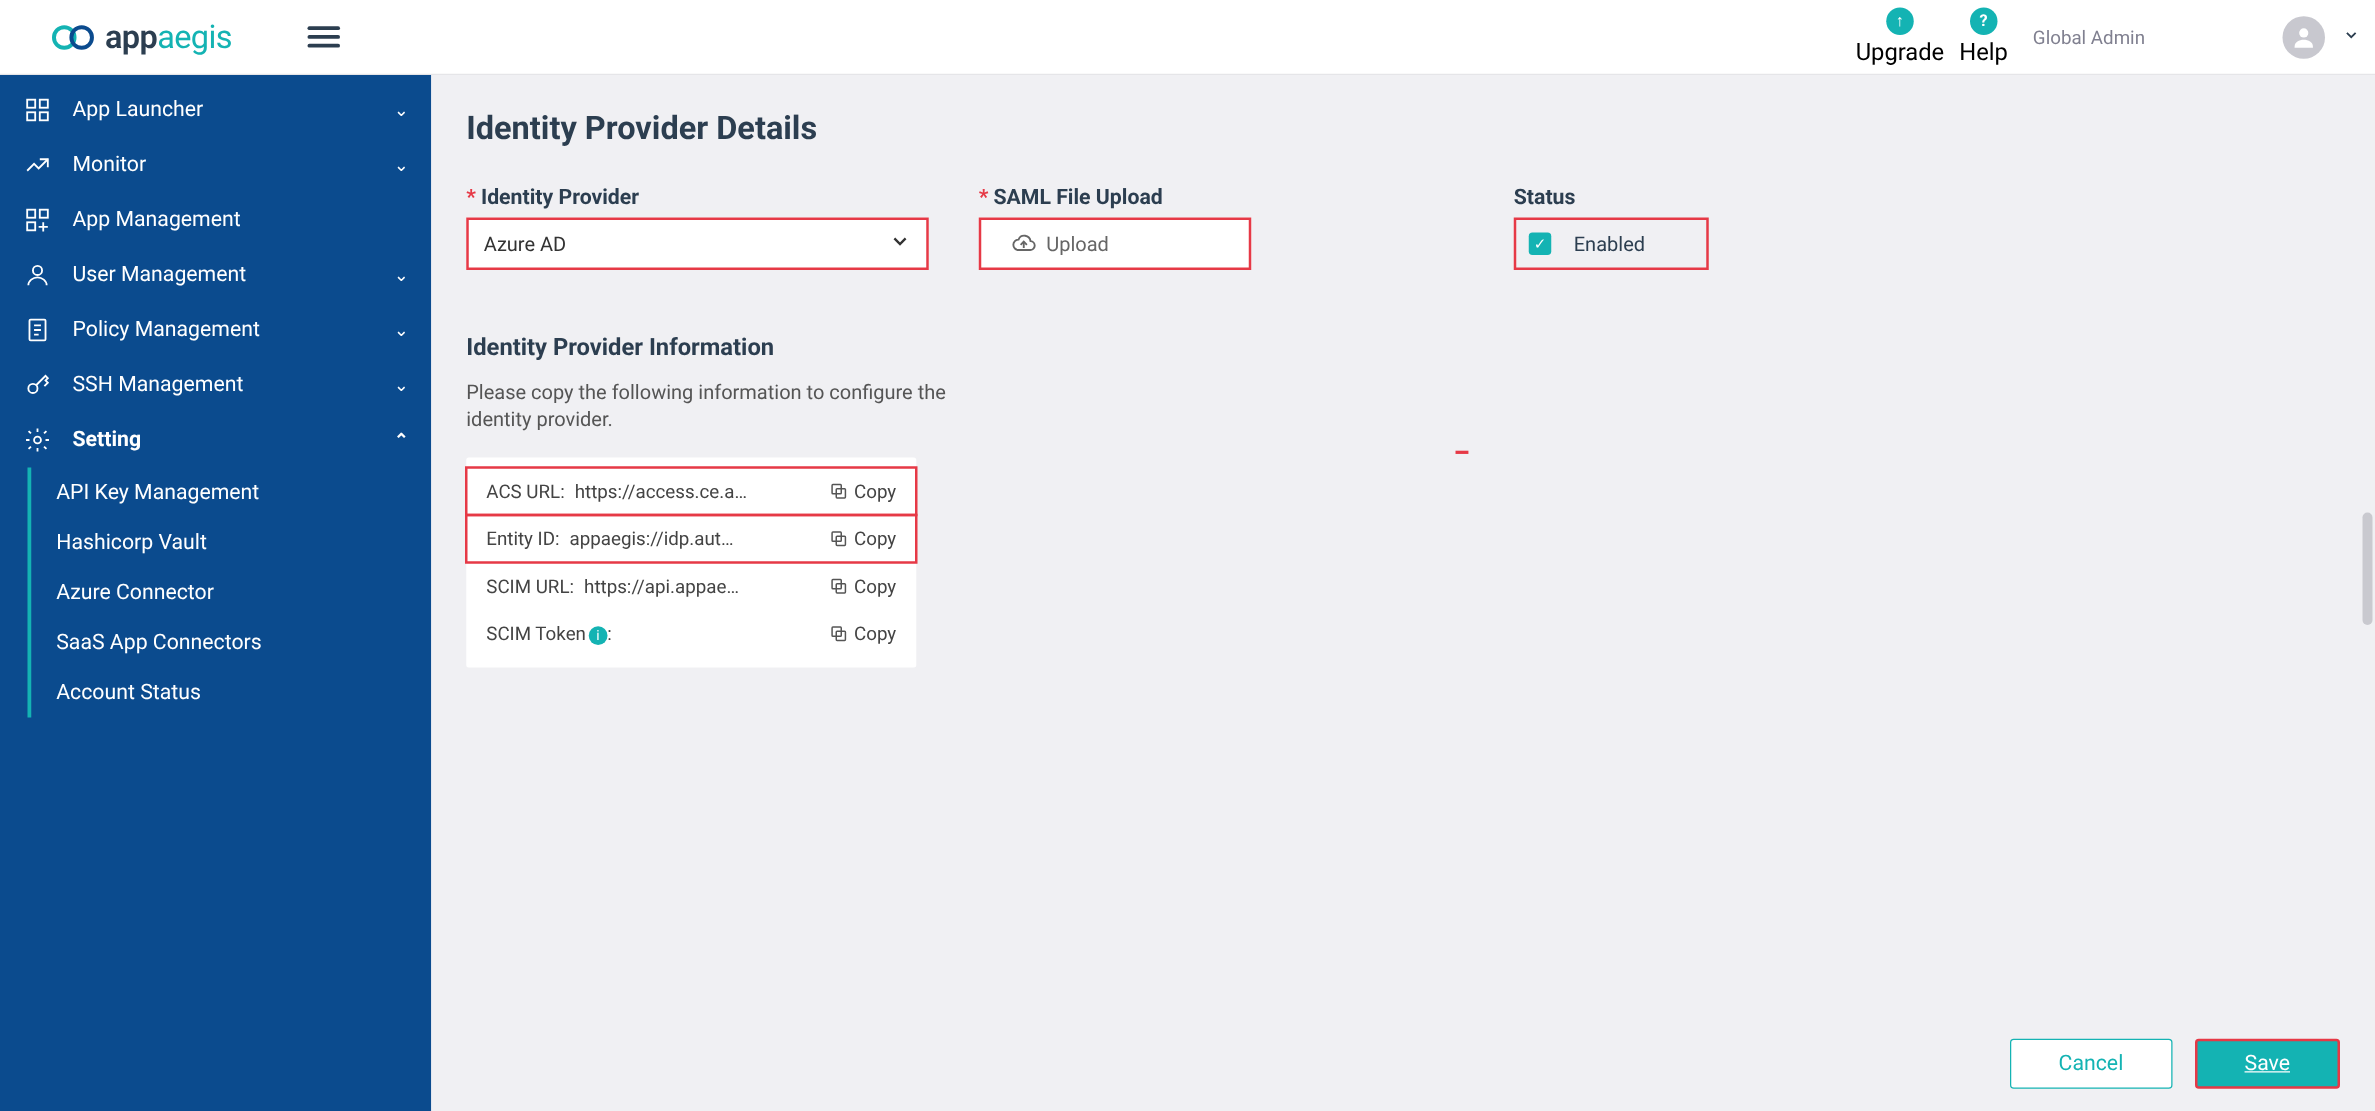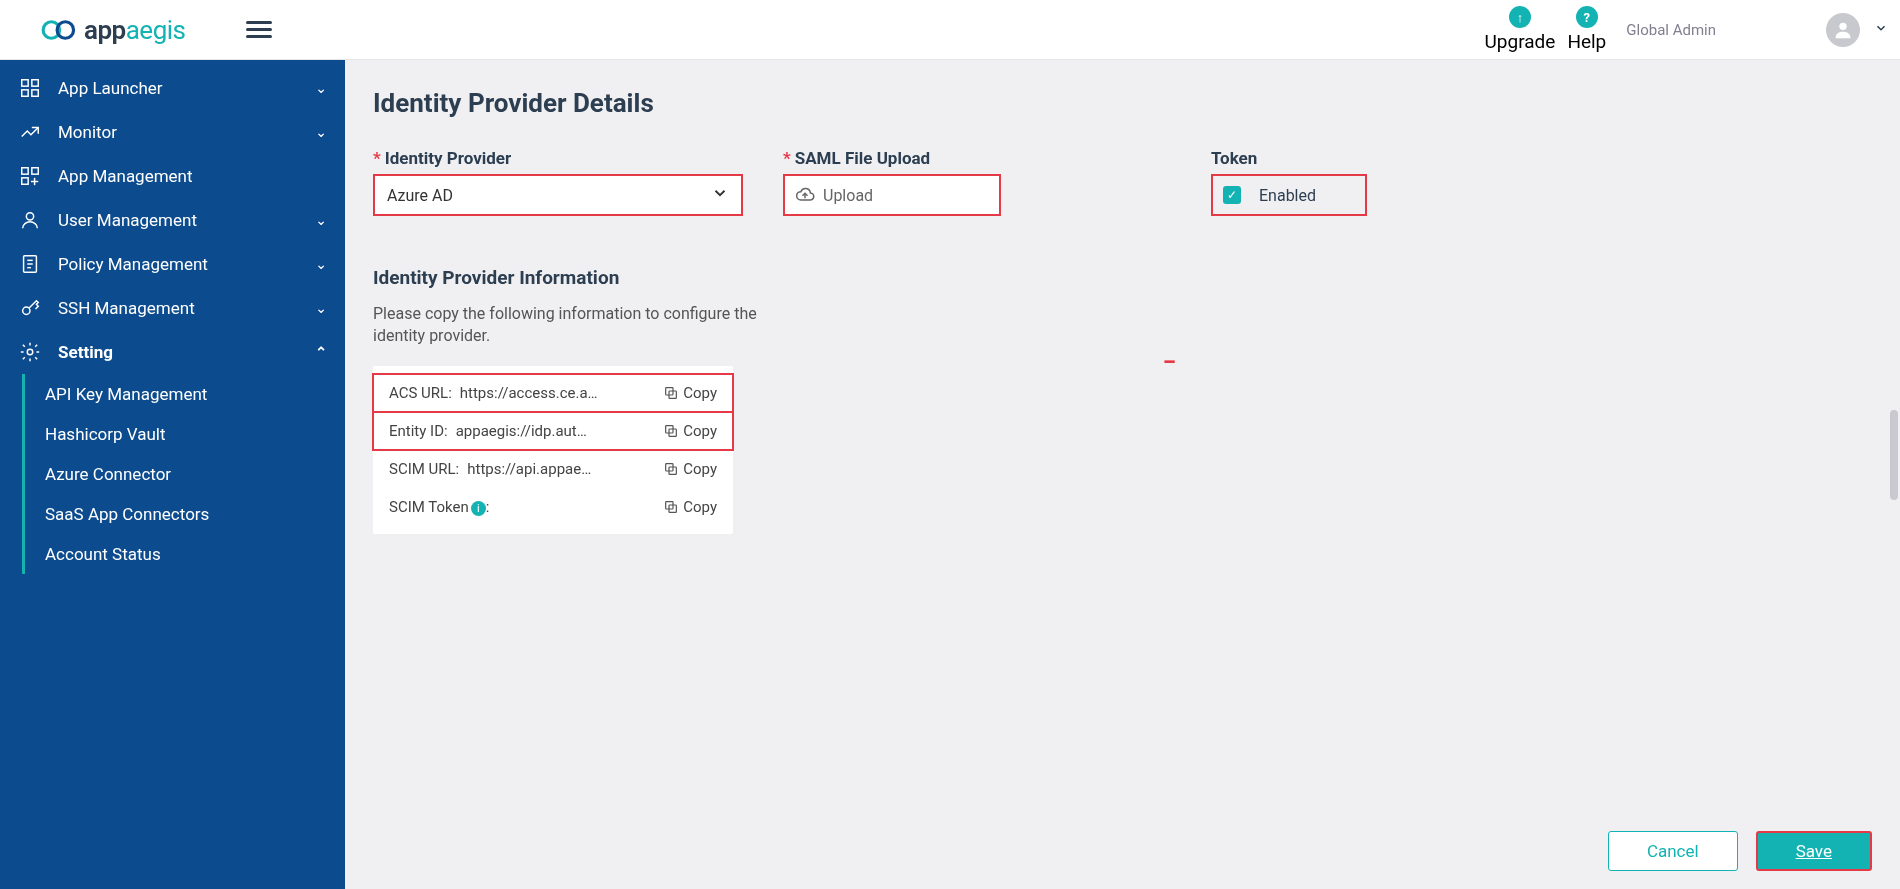--- a/index.html
+++ b/index.html
@@ -63,21 +63,21 @@
   .form-label { font-size: 17px; font-weight: 700; color:#2c3e50; }
   .req { color: #e63946; margin-right: 4px;}
   .select-box {
     width: 370px; height: 42px; border: 2px solid #e63946; background:#fff;
     display:flex; align-items:center; padding: 0 12px; font-size:16px; color:#333;
     position:relative;
   }
   .select-box .chev-d { margin-left:auto; }
   .upload-box {
     width: 218px; height: 42px; border:2px solid #e63946; background:#fff;
-    display:flex; align-items:center; padding:0 10px; gap:8px; color:#666; font-size:16px;
+    display:flex; align-items:center; padding:0 24px; gap:8px; color:#666; font-size:16px;
   }
   .status-box {
     width: 156px; height: 42px; border:2px solid #e63946; background:transparent;
     display:flex; align-items:center; padding:0 10px; gap:18px; font-size:16px; color:#2c3e50;
   }
   .checkbox {
     width: 18px; height:18px; background:#14b3b3; border-radius:3px;
     display:flex; align-items:center; justify-content:center; color:#fff; font-size:12px;
   }
   .checkbox-empty {
@@ -257,21 +257,21 @@
         <div class="upload-box">
           <svg width="20" height="20" viewBox="0 0 24 24" fill="none" stroke="#666" stroke-width="1.8">
               <path d="M7 18a5 5 0 010-10 6 6 0 0111.5 1.5A4 4 0 0118 18H7z"></path>
               <polyline points="12 16 12 10"></polyline>
               <polyline points="9 13 12 10 15 13"></polyline>
             </svg>
           <span>Upload</span>
         </div>
       </div>
       <div class="form-group" style="margin-left:170px">
-        <div class="form-label">Token</div>
+        <div class="form-label">Status</div>
         <div class="status-box">
           <div class="checkbox">✓</div>
           <span>Enabled</span>
         </div>
       </div>
     </div>
 
     <div class="section-title">Identity Provider Information</div>
     <div class="info-text">Please copy the following information to configure the identity provider.</div>
 

